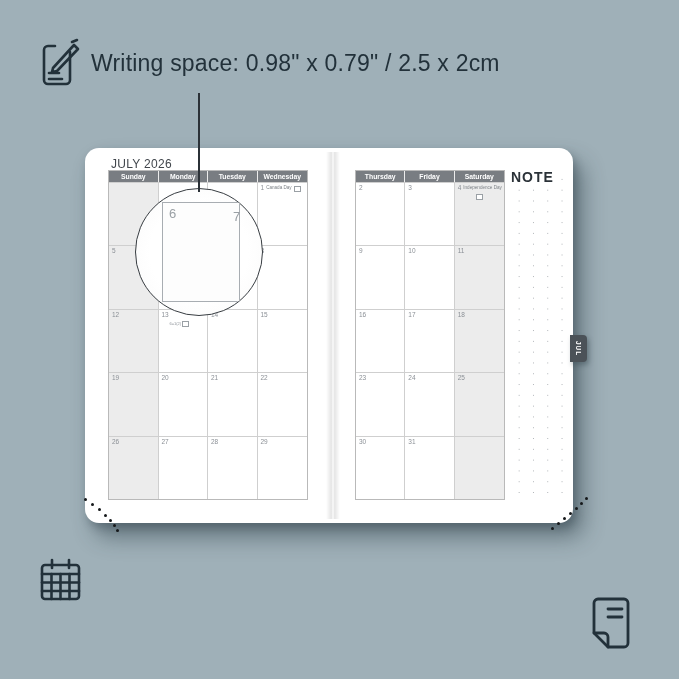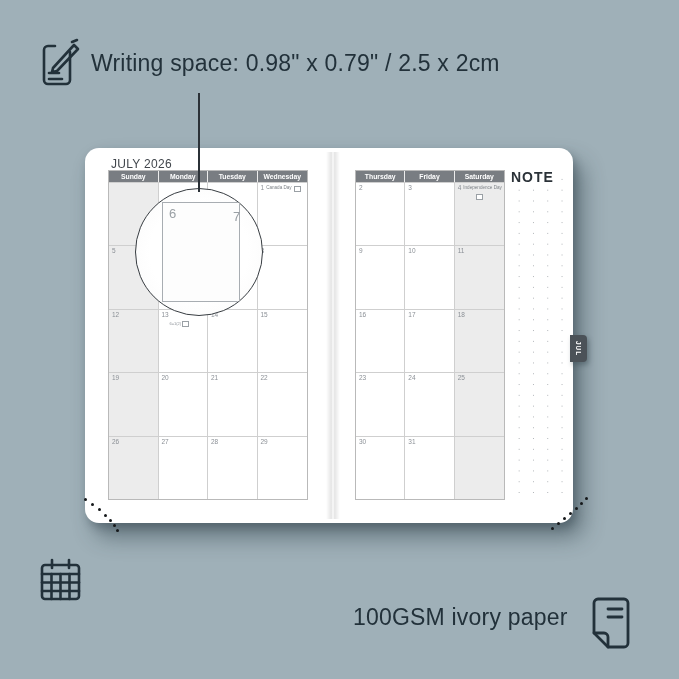--- a/index.html
+++ b/index.html
@@ -326,21 +326,20 @@
       <path d="M31 3 V11"></path>
       <path d="M4 17 H41"></path>
       <path d="M4 25.5 H41"></path>
       <path d="M4 34 H41"></path>
       <path d="M13.5 17 V42"></path>
       <path d="M22.5 17 V42"></path>
       <path d="M31.5 17 V42"></path>
     </svg>
   </div>
 
-  <div class="abs big-text" style="left:353px; top:604px;">100GSM ivory paper</div>
   <div class="abs icon" style="left:588px; top:595px;">
     <svg width="48" height="56" viewBox="0 0 48 56" fill="none" stroke="#22313a" stroke-width="2.8" stroke-linecap="round" stroke-linejoin="round">
       <path d="M10 4 H36 a4 4 0 0 1 4 4 V48 a4 4 0 0 1 -4 4 H20 L6 38 V8 a4 4 0 0 1 4 -4 Z"></path>
       <path d="M6 38 H16 a4 4 0 0 1 4 4 V52"></path>
       <path d="M20 14 H34"></path>
       <path d="M20 22 H34"></path>
     </svg>
   </div>
 
 <div class="stitch" style="left: 84px; top: 498px;"></div>

